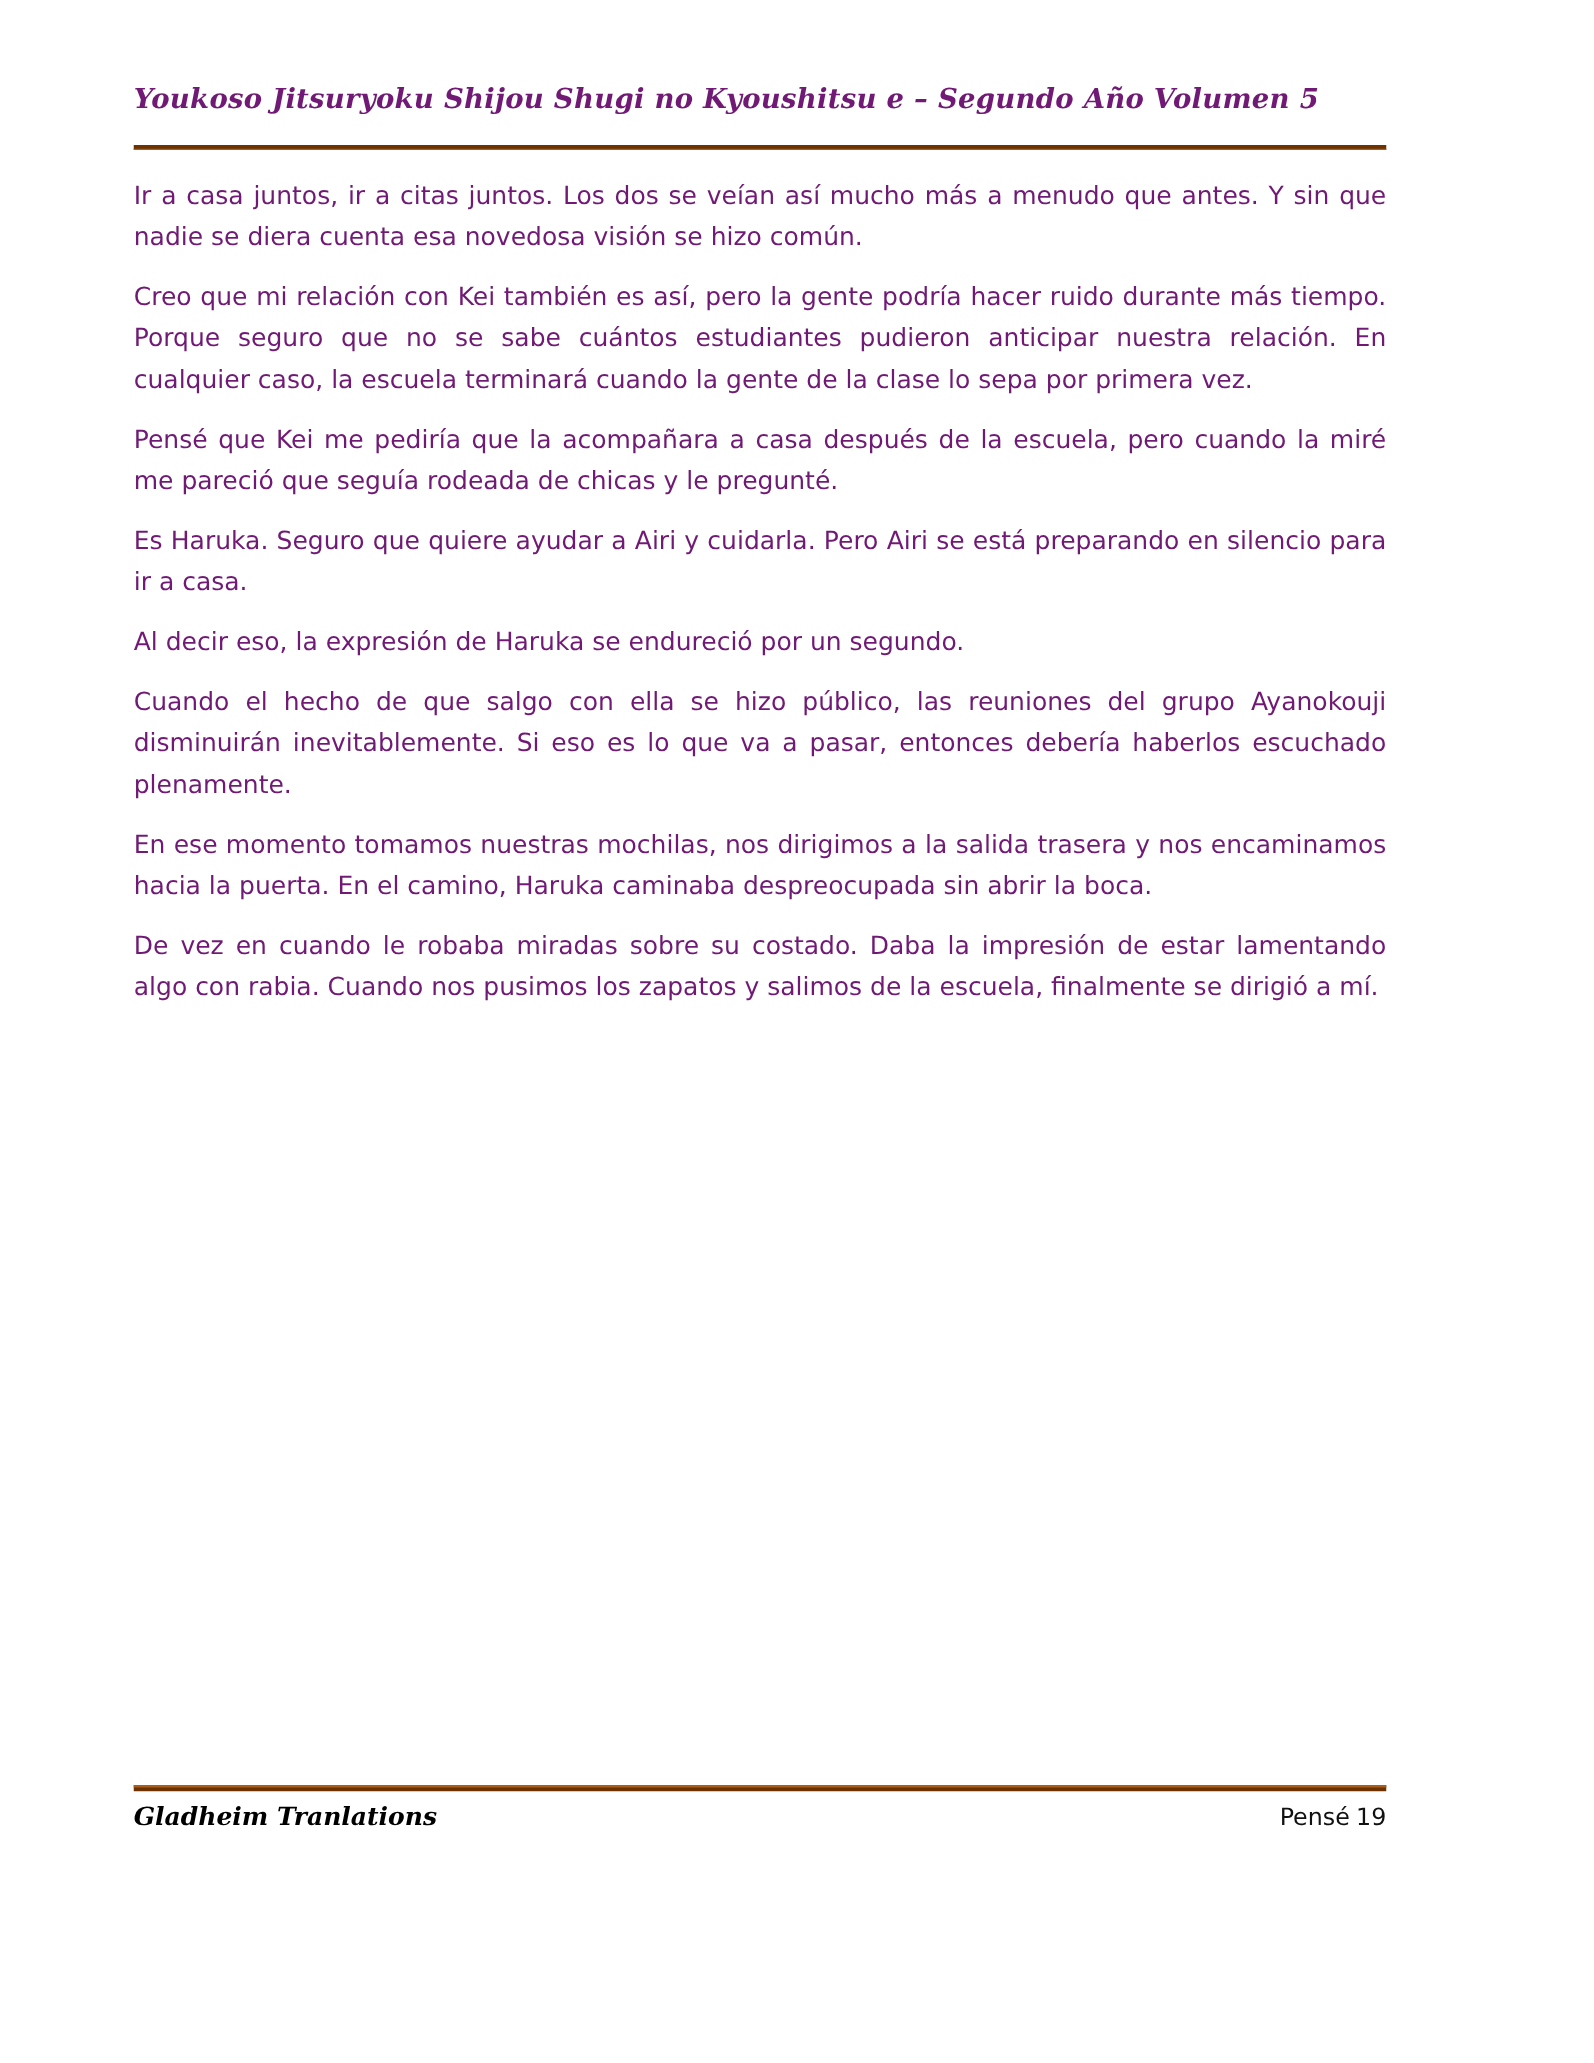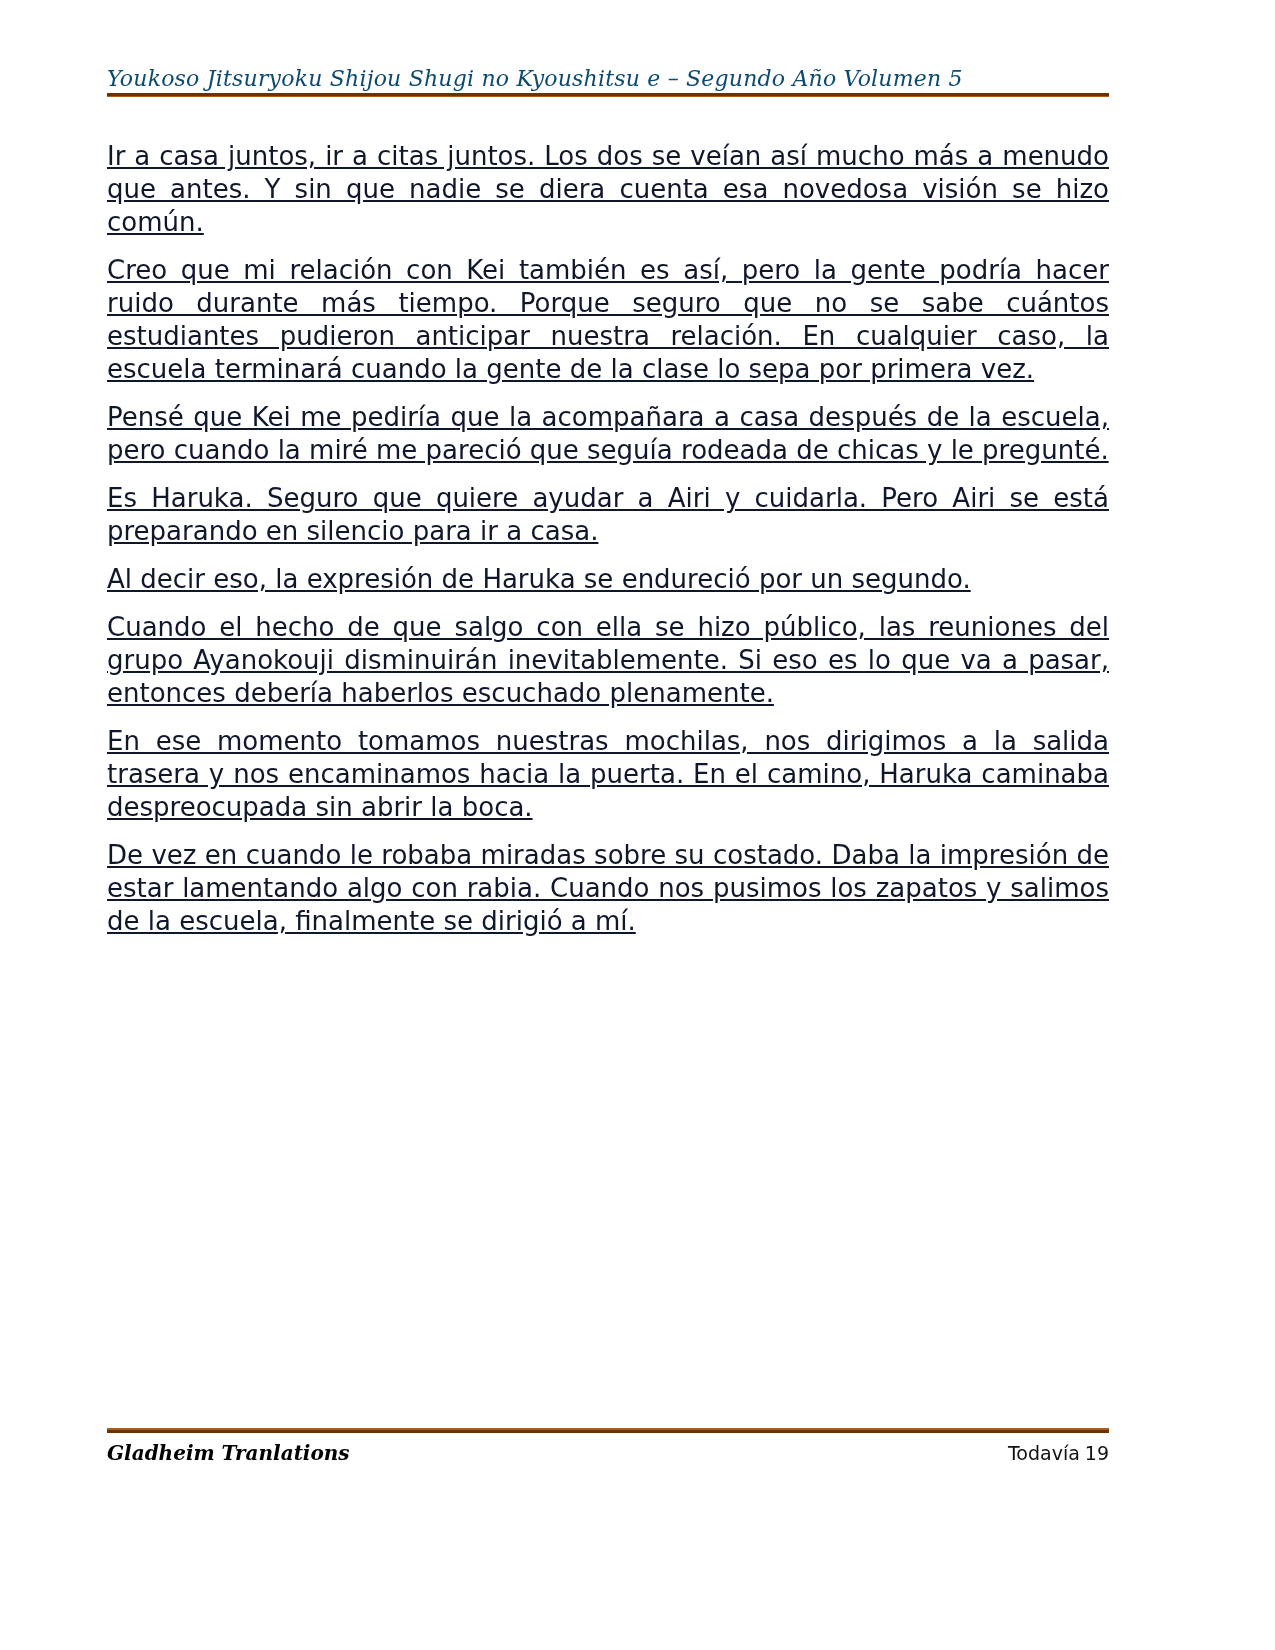--- a/index.html
+++ b/index.html
@@ -19,44 +19,43 @@
   }
   .header {
     position: absolute;
     top: 66px;
     left: 107px;
     right: 166px;
   }
   .header-title {
     font-family: "DejaVu Serif", serif;
     font-style: italic;
-    font-weight: normal;
+    font-weight: bold;
     font-size: 22px;
     letter-spacing: 0.2px;
-    color: #0c4a6e;
-    padding-bottom: 2px;
+    color: #701a75;
+    padding-bottom: 24px;
   }
   .header-rule {
     height: 4px;
     background: #6d3200;
     border-bottom: 1px solid #a85f1e;
   }
   .content {
     position: absolute;
     top: 140px;
     left: 107px;
     right: 166px;
   }
   .para {
-    font-size: 26px;
+    font-size: 20px;
     line-height: 33px;
     text-align: justify;
     margin-bottom: 15px;
-    color: #0f172a;
-    text-decoration: underline;
+    color: #701a75;
   }
   .para.dialogue {
     text-indent: 72px;
   }
   .footer {
     position: absolute;
     top: 1428px;
     left: 107px;
     right: 166px;
   }
@@ -103,18 +102,18 @@
       <p class="para">Cuando el hecho de que salgo con ella se hizo público, las reuniones del grupo Ayanokouji disminuirán inevitablemente. Si eso es lo que va a pasar, entonces debería haberlos escuchado plenamente.</p>
       <p class="para">En ese momento tomamos nuestras mochilas, nos dirigimos a la salida trasera y nos encaminamos hacia la puerta. En el camino, Haruka caminaba despreocupada sin abrir la boca.</p>
       <p class="para">De vez en cuando le robaba miradas sobre su costado. Daba la impresión de estar lamentando algo con rabia. Cuando nos pusimos los zapatos y salimos de la escuela, finalmente se dirigió a mí.</p>
     </div>
 
   <div class="footer">
     <div class="footer-rule" style="background: rgb(109, 50, 0);"></div>
     <div class="footer-row">
       <span class="footer-credit">Gladheim Tranlations</span>
       <span class="footer-page">
-        <span>Todavía</span><span class="num">19</span>
+        <span>Pensé</span><span class="num">19</span>
       </span>
     </div>
   </div>
 
 </div>
 
 </body></html>

